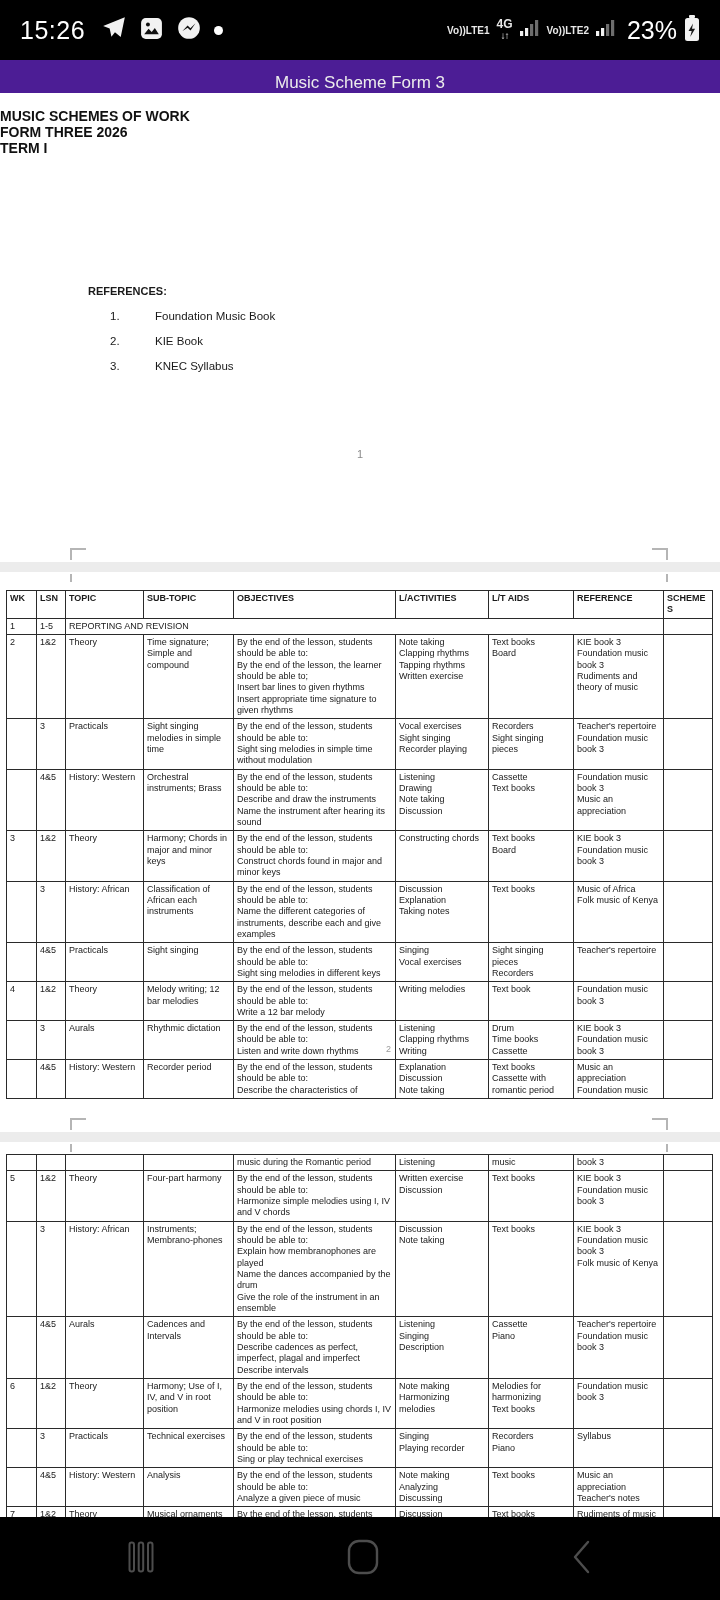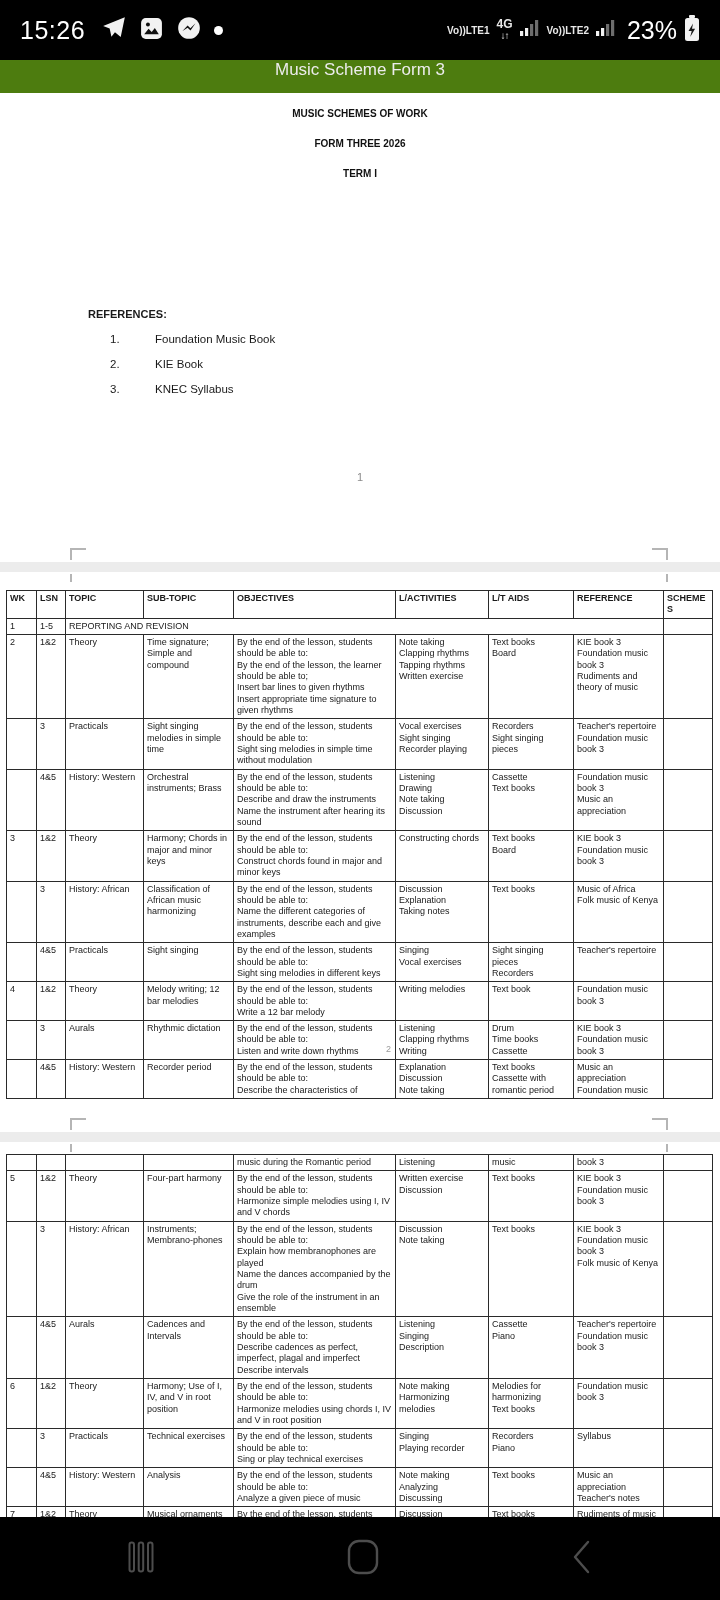--- a/index.html
+++ b/index.html
@@ -14,43 +14,43 @@
   .sb-right { margin-left:auto; display:flex; align-items:center; gap:7px; }
   .sim-block { display:flex; flex-direction:row; align-items:center;
                font-size:10px; font-weight:700; line-height:11px; color:#e8e8e8; }
   .net-block { display:flex; flex-direction:column; align-items:center;
                font-size:12px; font-weight:700; line-height:11px; color:#e8e8e8; }
   .net-arrows { font-size:10px; font-weight:400; letter-spacing:-1px; }
   .sb-batt-pct { font-size:25px; font-weight:400; margin-left:4px; }
   .notif-dot { width:9px; height:9px; border-radius:50%; background:#fff; }
 
   
-  .app-bar { height:33px; background:#4d7c0f; display:flex; align-items:flex-start;
+  .app-bar { height:33px; background:#4c1d95; display:flex; align-items:flex-end;
              justify-content:center; }
   .app-bar-title { color:#ececec; font-size:17px; }
 
   
   .doc { background:#fff; }
   .page { background:#fff; overflow:hidden; position:relative; }
   .page1 { height:459px; }
   .page2 { height:540px; }
   .page3 { height:365px; }
 
   .page-gap { height:30px; position:relative; background:#fff; }
   .gap-band { position:absolute; left:0; right:0; top:10px; height:10px; background:#ececec; }
   .mark { position:absolute; width:16px; height:12px; }
   .mark.tl { left:70px; top:-4px;  border-left:2px solid #b5b5b5; border-top:2px solid #b5b5b5; }
   .mark.tr { right:52px; top:-4px; border-right:2px solid #b5b5b5; border-top:2px solid #b5b5b5; }
   .mark.bl { left:70px; bottom:-4px;  border-left:2px solid #b5b5b5; border-bottom:2px solid #b5b5b5; }
   .mark.br { right:52px; bottom:-4px; border-right:2px solid #b5b5b5; border-bottom:2px solid #b5b5b5; }
 
   
-  .p1-title { text-align:center; font-size:10px; font-weight:700; color:#111; }
+  .p1-title { text-align:left; font-size:14px; font-weight:700; color:#111; }
   .p1-title.first { padding-top:15px; }
-  .p1-title + .p1-title { margin-top:19px; }
+  .p1-title + .p1-title { }
   .refs-heading { margin:129px 0 0 88px; font-size:11px; color:#1a1a1a;font-weight:bold; }
   .ref-item { display:flex; margin-top:13px; font-size:11.5px; color:#1a1a1a; }
   .ref-num { width:45px; text-align:left; margin-left:110px; }
   .page-num { text-align:center; color:#8a8a8a; font-size:11px; margin-top:76px; }
   .page2-num { position:absolute; left:386px; top:462px; color:#9a9a9a; font-size:9px; }
 
   
   table.scheme { border-collapse:collapse; table-layout:fixed; width:706px;
                  margin-left:6px; font-size:9px; line-height:1.26; color:#1a1a1a; }
   .page2 table.scheme { margin-top:8px; }
@@ -267,21 +267,21 @@
             <td>Text books
 Board</td>
             <td>KIE book 3
 Foundation music book 3</td>
             <td></td>
           </tr>
           <tr>
             <td></td>
             <td>3</td>
             <td>History: African</td>
-            <td>Classification of African music harmonizing</td>
+            <td>Classification of African each instruments</td>
             <td>By the end of the lesson, students should be able to:
 Name the different categories of instruments, describe each and give examples</td>
             <td>Discussion
 Explanation
 Taking notes</td>
             <td>Text books</td>
             <td>Music of Africa
 Folk music of Kenya</td>
             <td></td>
           </tr>

